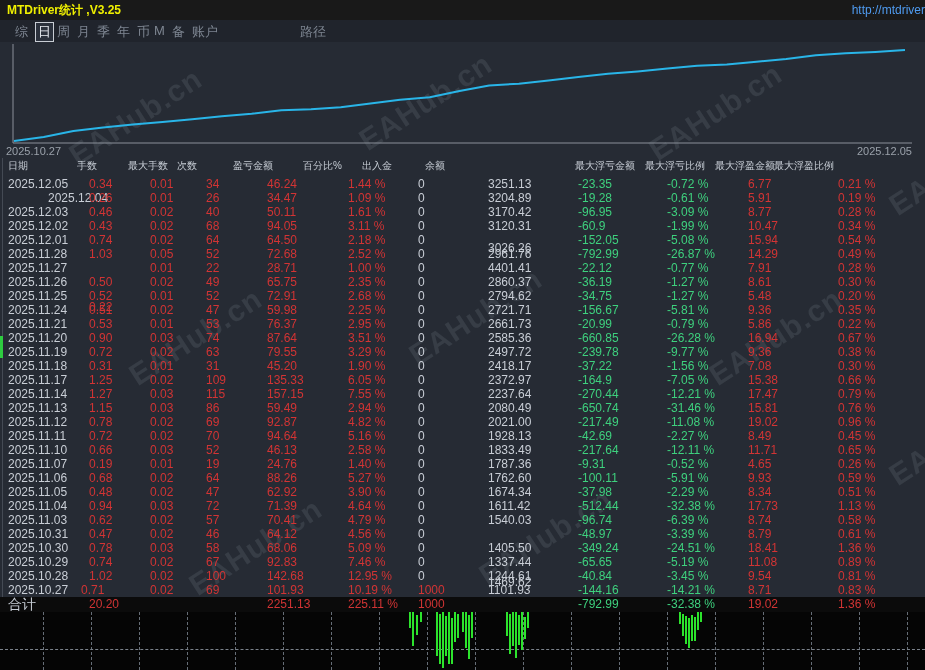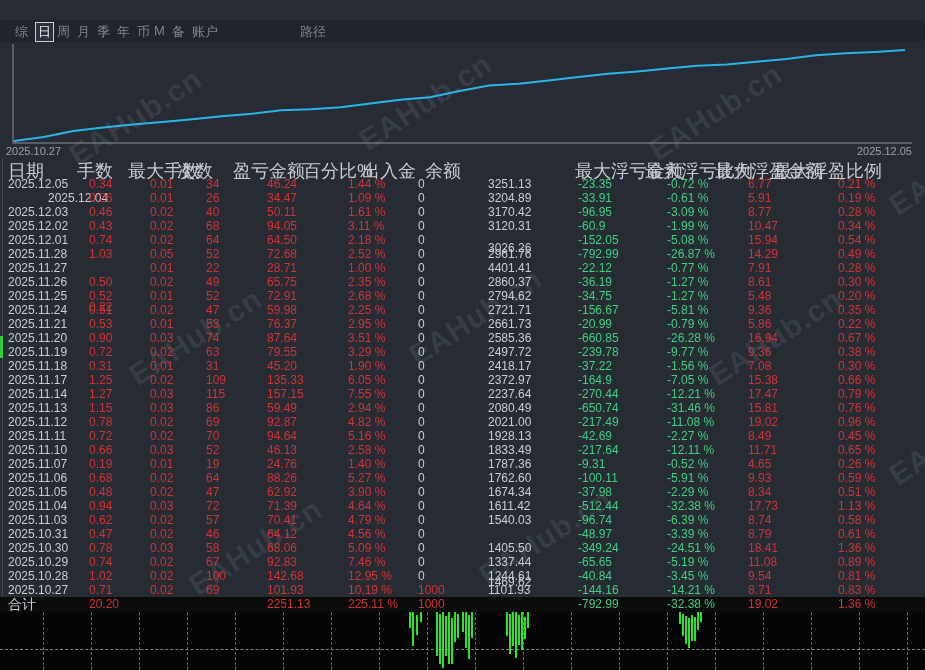--- a/index.html
+++ b/index.html
@@ -17,21 +17,21 @@
   .menu-item{position:absolute;top:3px;font-size:13px;color:#7d8591;white-space:nowrap;cursor:default;}
   .menu-item.selected{color:#e8ecf2;border:1px solid #c8cdd4;background:#2b313c;padding:0 2px;top:2px;}
   
   .chartzone{position:absolute;left:0;top:42px;width:925px;height:116px;z-index:2;}
   .chartzone svg{position:absolute;left:0;top:0;}
   .xlabel{position:absolute;font-size:11px;color:#9aa1aa;z-index:2;white-space:nowrap;}
   .xlabel.left{left:6px;top:103px;}
   .xlabel.right{right:13px;top:103px;}
   
   .headerrow{position:absolute;left:0;top:158px;width:925px;height:19px;z-index:2;}
-  .headerrow span{position:absolute;top:1px;font-size:18px;color:#c6ccd4;white-space:nowrap;}
+  .headerrow span{position:absolute;top:1px;font-size:10px;color:#c6ccd4;white-space:nowrap;}
   .tbody{position:absolute;left:0;top:177px;width:925px;height:420px;z-index:2;}
   .trow{position:relative;width:925px;height:14px;}
   .trow span{position:absolute;top:0;font-size:12px;line-height:14px;white-space:nowrap;}
   .totalrow{position:absolute;left:0;top:597px;width:925px;height:15px;background:#0b0b0b;z-index:2;}
   .totalrow span{position:absolute;top:0;font-size:12px;line-height:15px;white-space:nowrap;}
   .totalrow .lbl{font-size:14px;line-height:15px;color:#c6ccd4;}
   .c-gray{color:#c9ced6;} .c-red{color:#d23434;} .c-green{color:#3ed17e;}
   
   .bottomchart{position:absolute;left:0;top:612px;width:925px;height:58px;background:#050505;z-index:2;}
   .vgrid{position:absolute;top:0;width:0;height:58px;border-left:1px dashed #666d76;}
@@ -57,20 +57,24 @@
       <span class="wm" style="left: 400px; top: 300px;">EAHub.cn</span>
       <span class="wm" style="left: 700px; top: 320px;">EAHub.cn</span>
       <span class="wm" style="left: 880px; top: 420px;">EAHub.cn</span>
       <span class="wm" style="left: 180px; top: 530px;">EAHub.cn</span>
       <span class="wm" style="left: 470px; top: 520px;">EAHub.cn</span>
       <span class="wm" style="left: 220px; top: 645px;">EAHub.cn</span>
       <span class="wm" style="left: 560px; top: 645px;">EAHub.cn</span>
       <span class="wm" style="left: 840px; top: 650px;">EAHub.cn</span>
     </div>
 
+  <div class="titlebar">
+    <span class="title">MTDriver统计 ,V3.25</span>
+    <span class="link">http://mtdriver</span>
+  </div>
 
   <div class="menubar" id="menubar">
       <span class="menu-item" style="left: 15px;">综</span>
       <span class="menu-item selected" style="left: 35px;">日</span>
       <span class="menu-item" style="left: 57px;">周</span>
       <span class="menu-item" style="left: 77px;">月</span>
       <span class="menu-item" style="left: 97px;">季</span>
       <span class="menu-item" style="left: 117px;">年</span>
       <span class="menu-item" style="left: 137px;">币</span>
       <span class="menu-item" style="left: 154px;">M</span>
@@ -124,21 +128,21 @@
       </div>
       <div class="trow">
         <span class="c-gray" style="left: 16px; margin-left: 32px;">2025.12.04</span>
         <span class="c-red" style="left: 89px;">0.26</span>
         <span class="c-red" style="left: 150px;">0.01</span>
         <span class="c-red" style="left: 206px;">26</span>
         <span class="c-red" style="left: 267px;">34.47</span>
         <span class="c-red" style="left: 348px;">1.09 %</span>
         <span class="c-gray" style="left: 418px;">0</span>
         <span class="c-gray" style="left: 488px;">3204.89</span>
-        <span class="c-green" style="left: 578px;">-33.91</span>
+        <span class="c-green" style="left: 578px;">-19.28</span>
         <span class="c-green" style="left: 667px;">-0.61 %</span>
         <span class="c-red" style="left: 748px;">5.91</span>
         <span class="c-red" style="left: 838px;">0.19 %</span>
       </div>
       <div class="trow">
         <span class="c-gray" style="left: 8px;">2025.12.03</span>
         <span class="c-red" style="left: 89px;">0.46</span>
         <span class="c-red" style="left: 150px;">0.02</span>
         <span class="c-red" style="left: 206px;">40</span>
         <span class="c-red" style="left: 267px;">50.11</span>
@@ -509,21 +513,21 @@
         <span class="c-red" style="left: 348px;">12.95 %</span>
         <span class="c-gray" style="left: 418px;">0</span>
         <span class="c-gray" style="left: 488px;">1244.61</span>
         <span class="c-green" style="left: 578px;">-40.84</span>
         <span class="c-green" style="left: 667px;">-3.45 %</span>
         <span class="c-red" style="left: 748px;">9.54</span>
         <span class="c-red" style="left: 838px;">0.81 %</span>
       </div>
       <div class="trow">
         <span class="c-gray" style="left: 8px;">2025.10.27</span>
-        <span class="c-red" style="left: 89px;">0.71</span>
+        <span class="c-red" style="left: 81px;">0.71</span>
         <span class="c-red" style="left: 150px;">0.02</span>
         <span class="c-red" style="left: 206px;">69</span>
         <span class="c-red" style="left: 267px;">101.93</span>
         <span class="c-red" style="left: 348px;">10.19 %</span>
         <span class="c-red" style="left: 418px;">1000</span>
         <span class="c-gray" style="left: 488px;">1101.93</span>
         <span class="c-green" style="left: 578px;">-144.16</span>
         <span class="c-green" style="left: 667px;">-14.21 %</span>
         <span class="c-red" style="left: 748px;">8.71</span>
         <span class="c-red" style="left: 838px;">0.83 %</span>

